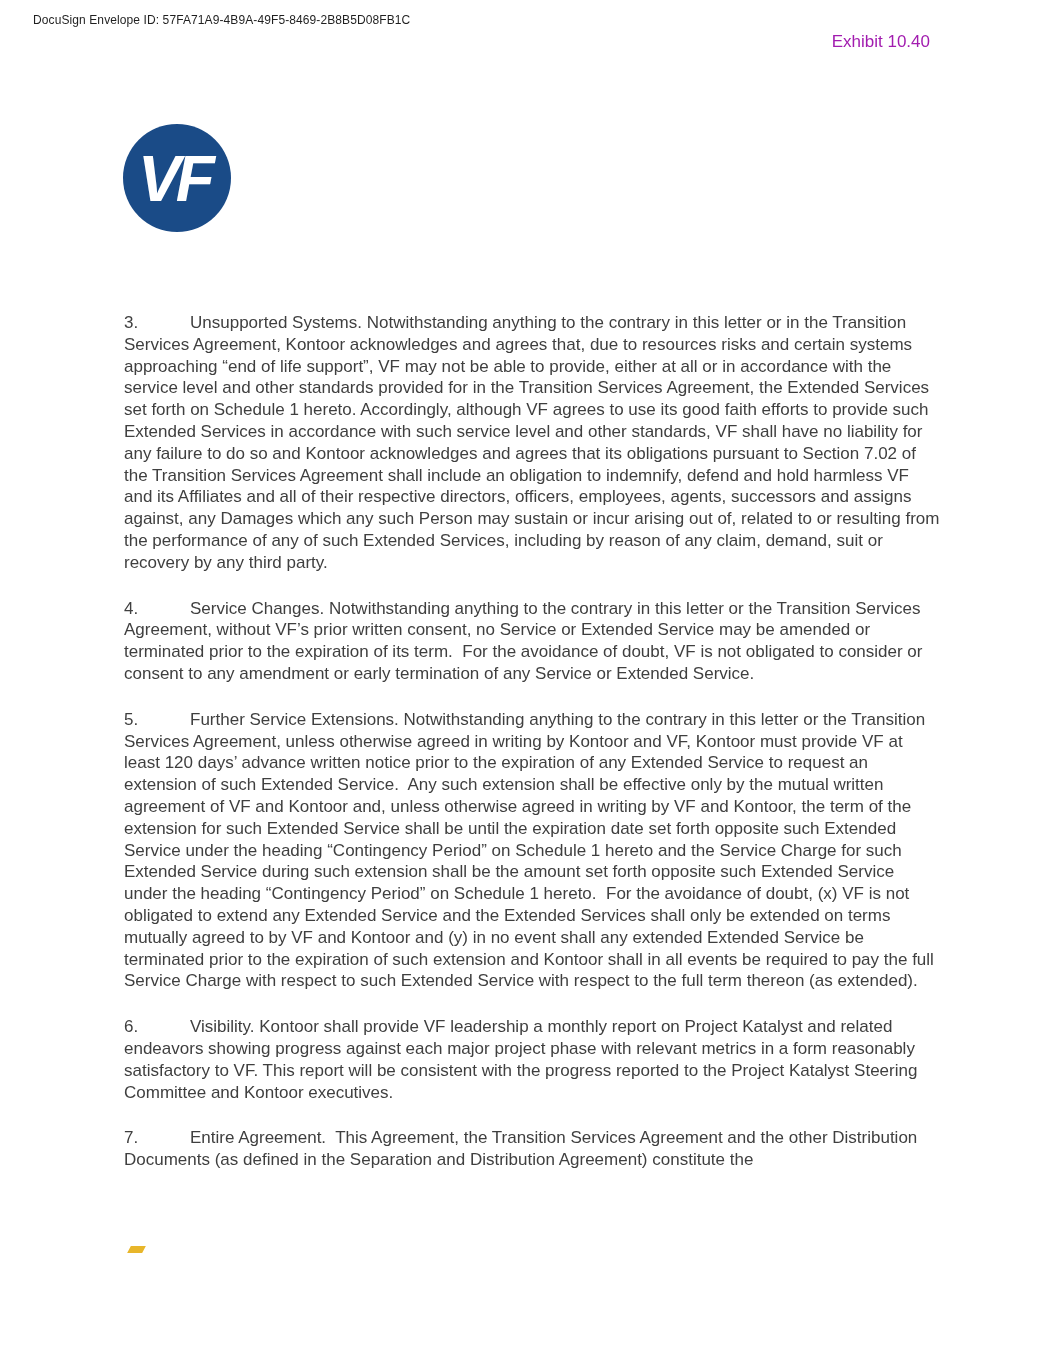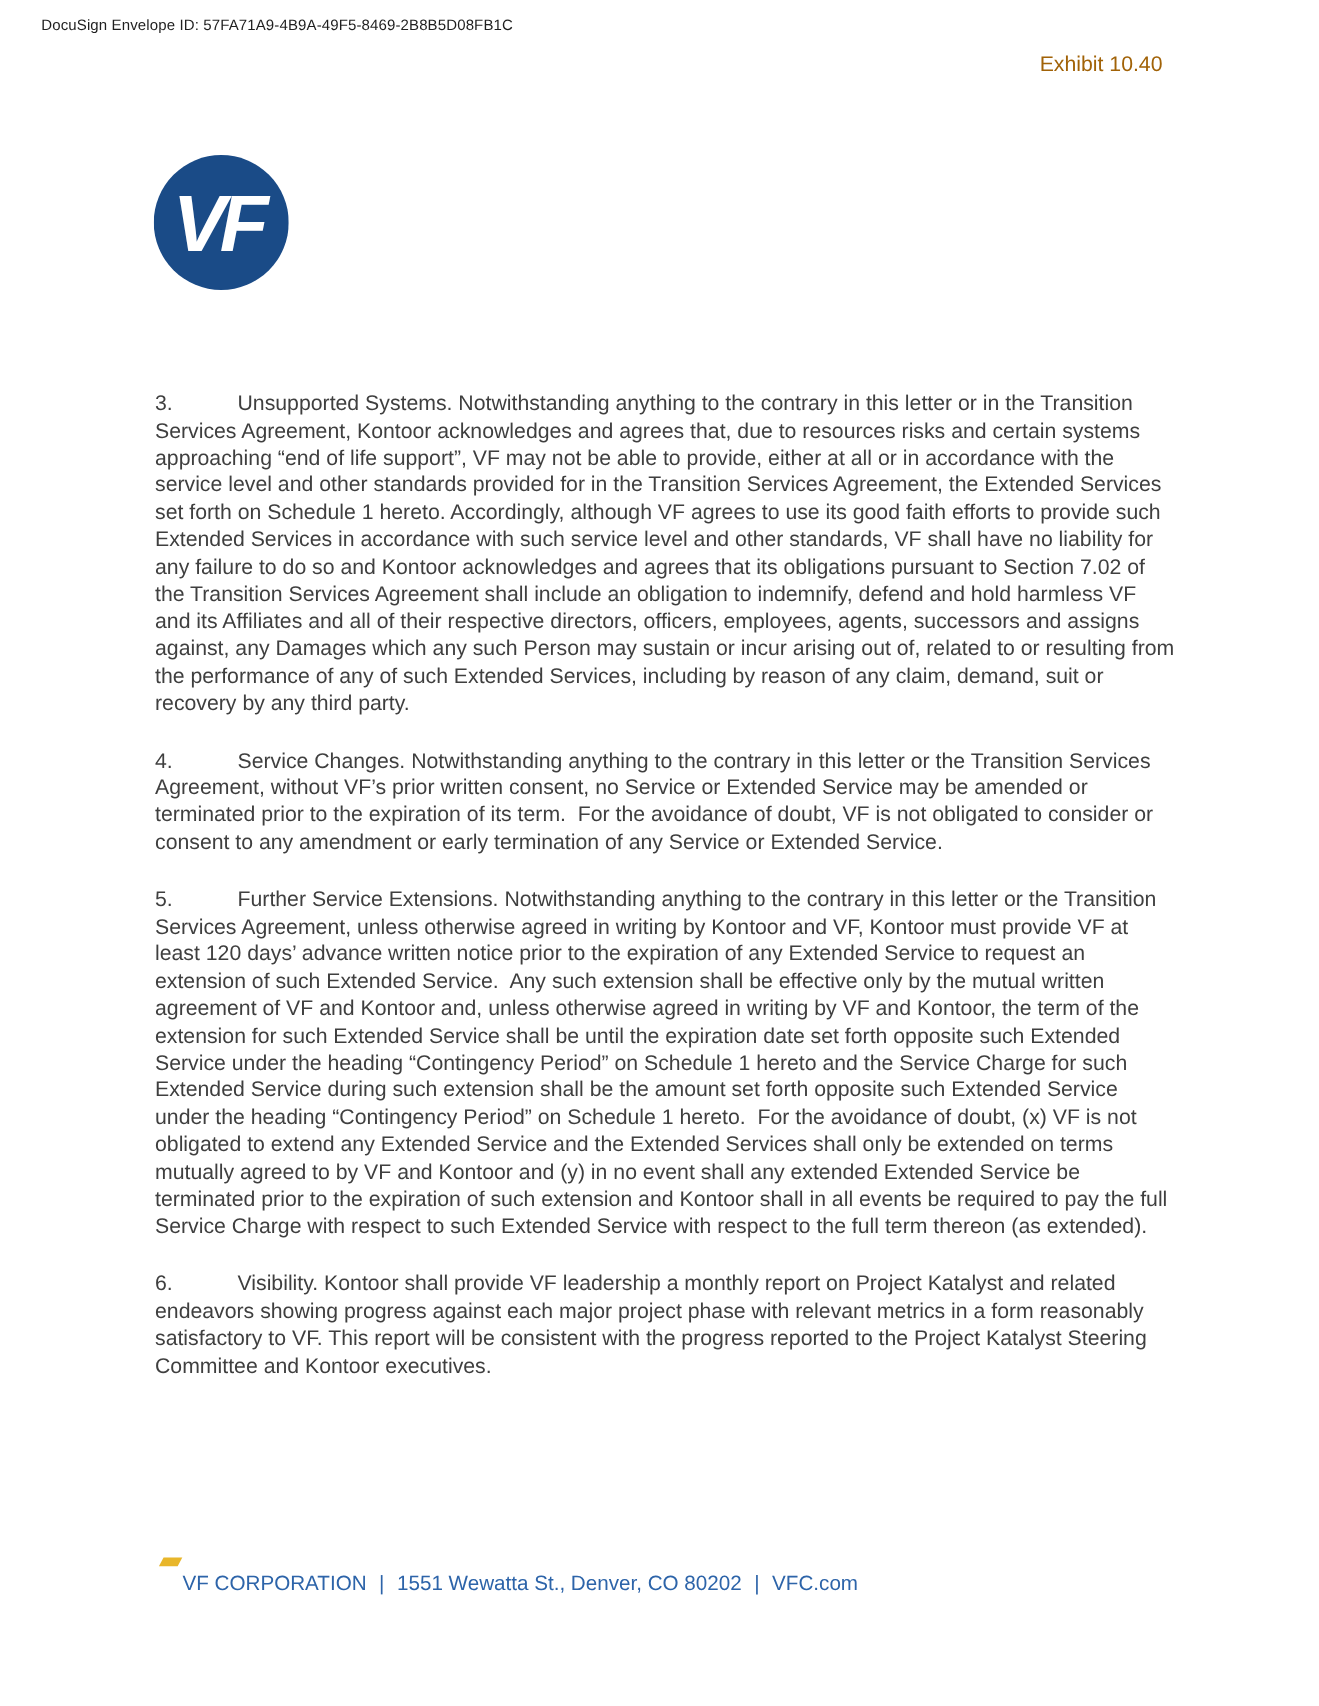--- a/index.html
+++ b/index.html
@@ -8,22 +8,22 @@
     background: #ffffff;
     font-family: "Liberation Sans", sans-serif;
     position: relative;
     overflow: hidden;
   }
   .docusign-line {
     position: absolute; left: 33px; top: 13px;
     font-size: 12px; color: #1f1f1f; letter-spacing: 0.1px;
   }
   .exhibit-label {
-    position: absolute; top: 42px; right: 125px;
-    font-size: 17px; color: #a16207;
+    position: absolute; top: 32px; right: 125px;
+    font-size: 17px; color: #a21caf;
   }
   .logo-wrap {
     position: absolute; left: 123px; top: 124px;
     width: 108px; height: 108px; text-align: center;
   }
   .content {
     position: absolute; left: 124px; top: 300px;
     width: 816px;
     font-size: 17px; line-height: 21.8px;
     color: #3f3f3f;
@@ -58,18 +58,18 @@
     <circle cx="54" cy="54" r="54" fill="#1a4b87"></circle>
     <text x="51" y="77" text-anchor="middle" font-family="Liberation Sans, sans-serif" font-size="64" font-style="italic" font-weight="bold" letter-spacing="-5" fill="#ffffff">VF</text>
   </svg>
 </div>
 
 <div class="content">
   <div class="para"><span class="pnum">3.</span><span>Unsupported Systems. Notwithstanding anything to the contrary in this letter or in the Transition Services Agreement, Kontoor acknowledges and agrees that, due to resources risks and certain systems approaching “end of life support”, VF may not be able to provide, either at all or in accordance with the service level and other standards provided for in the Transition Services Agreement, the Extended Services set forth on Schedule 1 hereto. Accordingly, although VF agrees to use its good faith efforts to provide such Extended Services in accordance with such service level and other standards, VF shall have no liability for any failure to do so and Kontoor acknowledges and agrees that its obligations pursuant to Section 7.02 of the Transition Services Agreement shall include an obligation to indemnify, defend and hold harmless VF and its Affiliates and all of their respective directors, officers, employees, agents, successors and assigns against, any Damages which any such Person may sustain or incur arising out of, related to or resulting from the performance of any of such Extended Services, including by reason of any claim, demand, suit or recovery by any third party.</span></div>
   <div class="para"><span class="pnum">4.</span><span>Service Changes. Notwithstanding anything to the contrary in this letter or the Transition Services Agreement, without VF’s prior written consent, no Service or Extended Service may be amended or terminated prior to the expiration of its term.  For the avoidance of doubt, VF is not obligated to consider or consent to any amendment or early termination of any Service or Extended Service.</span></div>
   <div class="para"><span class="pnum">5.</span><span>Further Service Extensions. Notwithstanding anything to the contrary in this letter or the Transition Services Agreement, unless otherwise agreed in writing by Kontoor and VF, Kontoor must provide VF at least 120 days’ advance written notice prior to the expiration of any Extended Service to request an extension of such Extended Service.  Any such extension shall be effective only by the mutual written agreement of VF and Kontoor and, unless otherwise agreed in writing by VF and Kontoor, the term of the extension for such Extended Service shall be until the expiration date set forth opposite such Extended Service under the heading “Contingency Period” on Schedule 1 hereto and the Service Charge for such Extended Service during such extension shall be the amount set forth opposite such Extended Service under the heading “Contingency Period” on Schedule 1 hereto.  For the avoidance of doubt, (x) VF is not obligated to extend any Extended Service and the Extended Services shall only be extended on terms mutually agreed to by VF and Kontoor and (y) in no event shall any extended Extended Service be terminated prior to the expiration of such extension and Kontoor shall in all events be required to pay the full Service Charge with respect to such Extended Service with respect to the full term thereon (as extended).</span></div>
   <div class="para"><span class="pnum">6.</span><span>Visibility. Kontoor shall provide VF leadership a monthly report on Project Katalyst and related endeavors showing progress against each major project phase with relevant metrics in a form reasonably satisfactory to VF. This report will be consistent with the progress reported to the Project Katalyst Steering Committee and Kontoor executives.</span></div>
+  <div class="para"><span class="pnum">7.</span><span>Entire Agreement.  This Agreement, the Transition Services Agreement and the other Distribution Documents (as defined in the Separation and Distribution Agreement) constitute the</span></div>
 </div>
 
 <div class="page-footer">
   <div class="accent-mark"></div>
-  <div class="footer-line"><span>VF CORPORATION</span><span class="footer-sep">|</span><span>1551 Wewatta St., Denver, CO 80202</span><span class="footer-sep">|</span><span>VFC.com</span></div>
 </div>
 
 </body></html>

